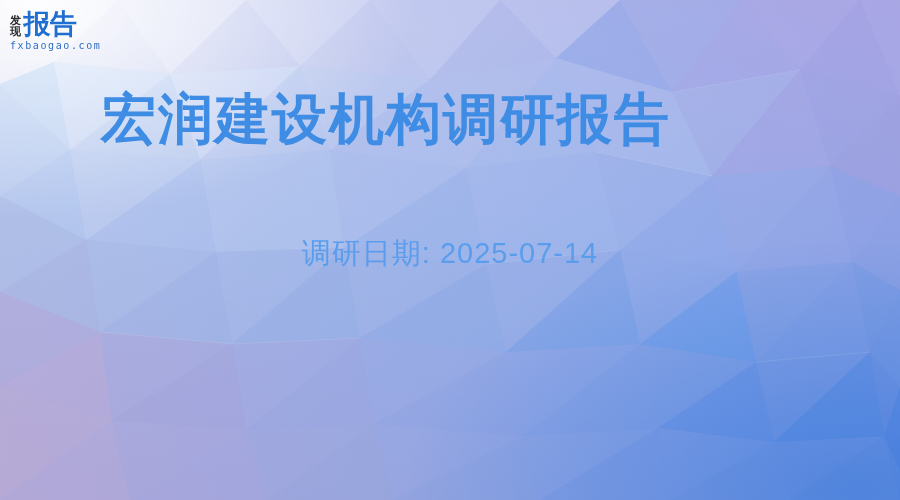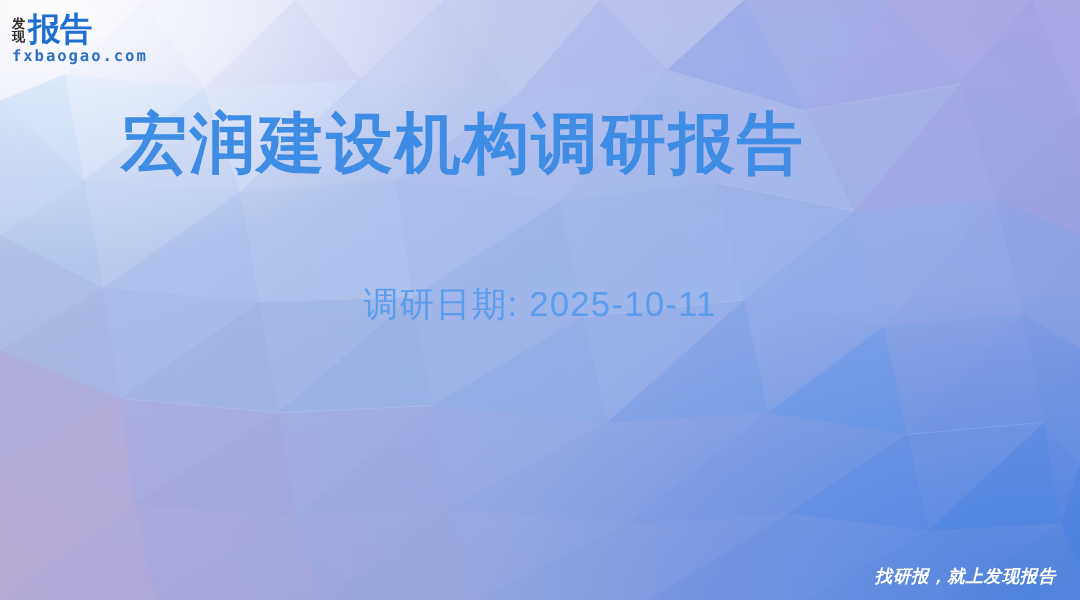--- a/index.html
+++ b/index.html
@@ -53,22 +53,22 @@
   }
   .logo-main {
     font-size: 27px;
     font-weight: 800;
     color: #1f6fd0;
     letter-spacing: -0.5px;
     line-height: 0.95;
   }
   .logo-url {
     margin-top: 2px;
-    font-size: 13px;
-    font-weight: 700;
+    font-size: 10px;
+    font-weight: 400;
     color: #2f6fc4;
     letter-spacing: 1.6px;
     font-family: "DejaVu Sans Mono", "Liberation Mono", monospace;
   }
   
   #title-block {
     position: absolute;
     left: 0;
     top: 0;
     width: 900px;
@@ -289,18 +289,17 @@
         <span>发</span>
         <span>现</span>
       </span>
       <span class="logo-main">报告</span>
     </div>
     <div class="logo-url">fxbaogao.com</div>
   </div>
 
   <div id="title-block">
     <div id="main-title">宏润建设机构调研报告</div>
-    <div id="subtitle">调研日期: 2025-10-11</div>
+    <div id="subtitle">调研日期: 2025-07-14</div>
   </div>
 
-  <div id="footer-slogan">找研报，就上发现报告</div>
 
 </div>
 
 </body></html>

